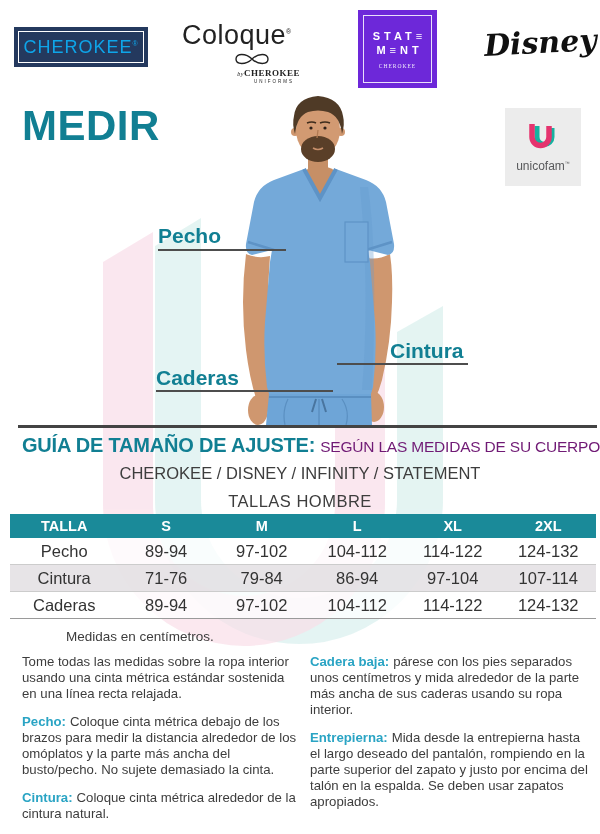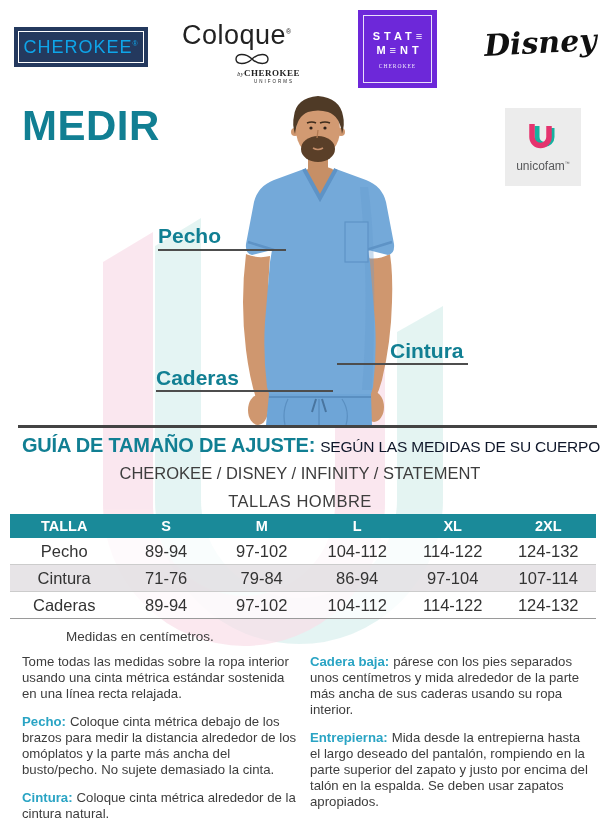--- a/index.html
+++ b/index.html
@@ -47,21 +47,21 @@
   .measure-label{position:absolute;z-index:2;color:#117f93;font-size:21px;font-weight:bold;}
   .measure-line{position:absolute;z-index:2;height:1.5px;background:#4d4d4d;}
   .lbl-chest{left:158px;top:224px;}  .line-chest{left:158px;top:249px;width:128px;}
   .lbl-waist{left:390px;top:339px;}  .line-waist{left:337px;top:363px;width:131px;}
   .lbl-hips{left:156px;top:366px;}   .line-hips{left:156px;top:390px;width:177px;}
 
   
   .divider{position:absolute;left:18px;top:425px;width:579px;height:2.5px;background:#434343;z-index:2;}
   .guide-title{position:absolute;left:22px;top:434px;white-space:nowrap;z-index:2;letter-spacing:-.2px;}
   .guide-title .strong{color:#117f93;font-weight:bold;font-size:20px;}
-  .guide-title .rest{color:#0f172a;font-size:15.5px;margin-left:5px;}
+  .guide-title .rest{color:#701a75;font-size:15.5px;margin-left:5px;}
   .brands-line{position:absolute;left:0;top:464px;width:600px;text-align:center;font-size:16.5px;color:#3d3d3d;z-index:2;}
   .table-title{position:absolute;left:0;top:492px;width:600px;text-align:center;font-size:16.5px;color:#3d3d3d;letter-spacing:.5px;z-index:2;}
 
   .size-table{position:absolute;left:10px;top:514px;width:586px;z-index:2;}
   .st-header{display:flex;background:#1a8a99;color:#fff;height:24px;align-items:center;font-weight:bold;font-size:14.5px;}
   .st-row{display:flex;height:26px;align-items:center;font-size:16.5px;color:#333;
         background:rgba(255,255,255,.78);border-bottom:1px solid #cccccc;}
   .st-row.alt{background:rgba(229,226,229,.93);}
   .st-row.last{border-bottom:1.5px solid #9a9a9a;}
   .cell{text-align:center;}

